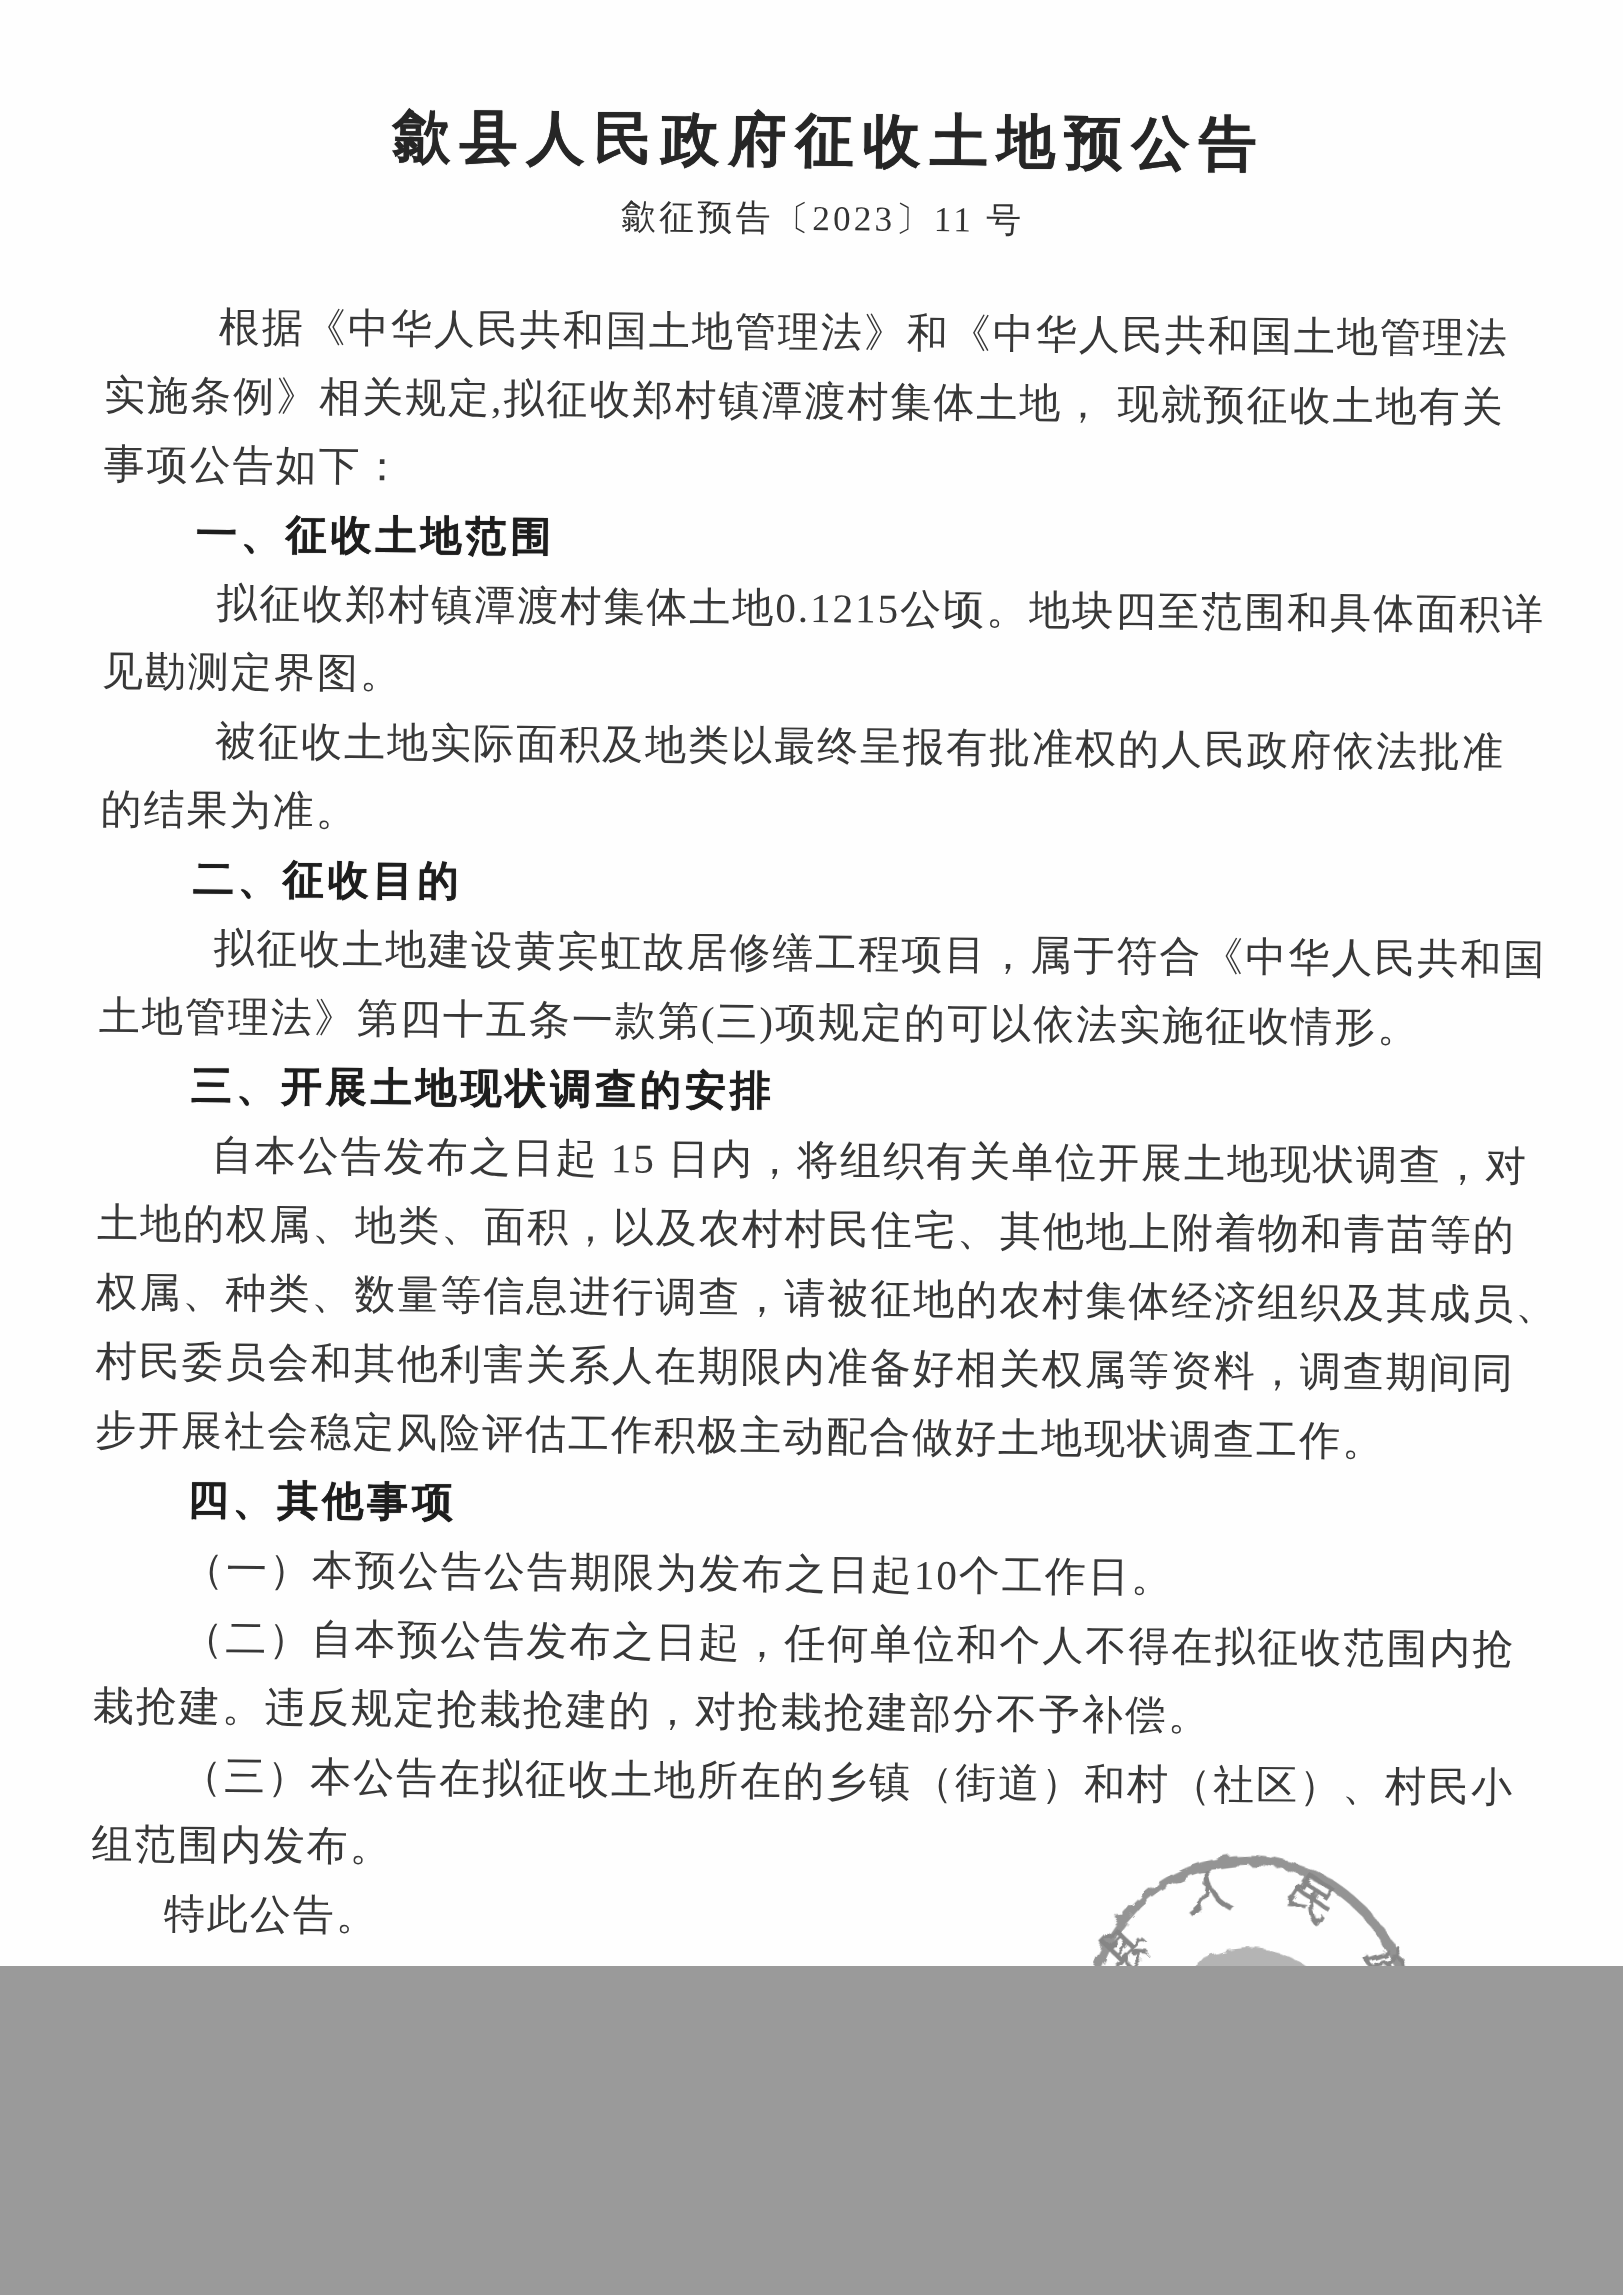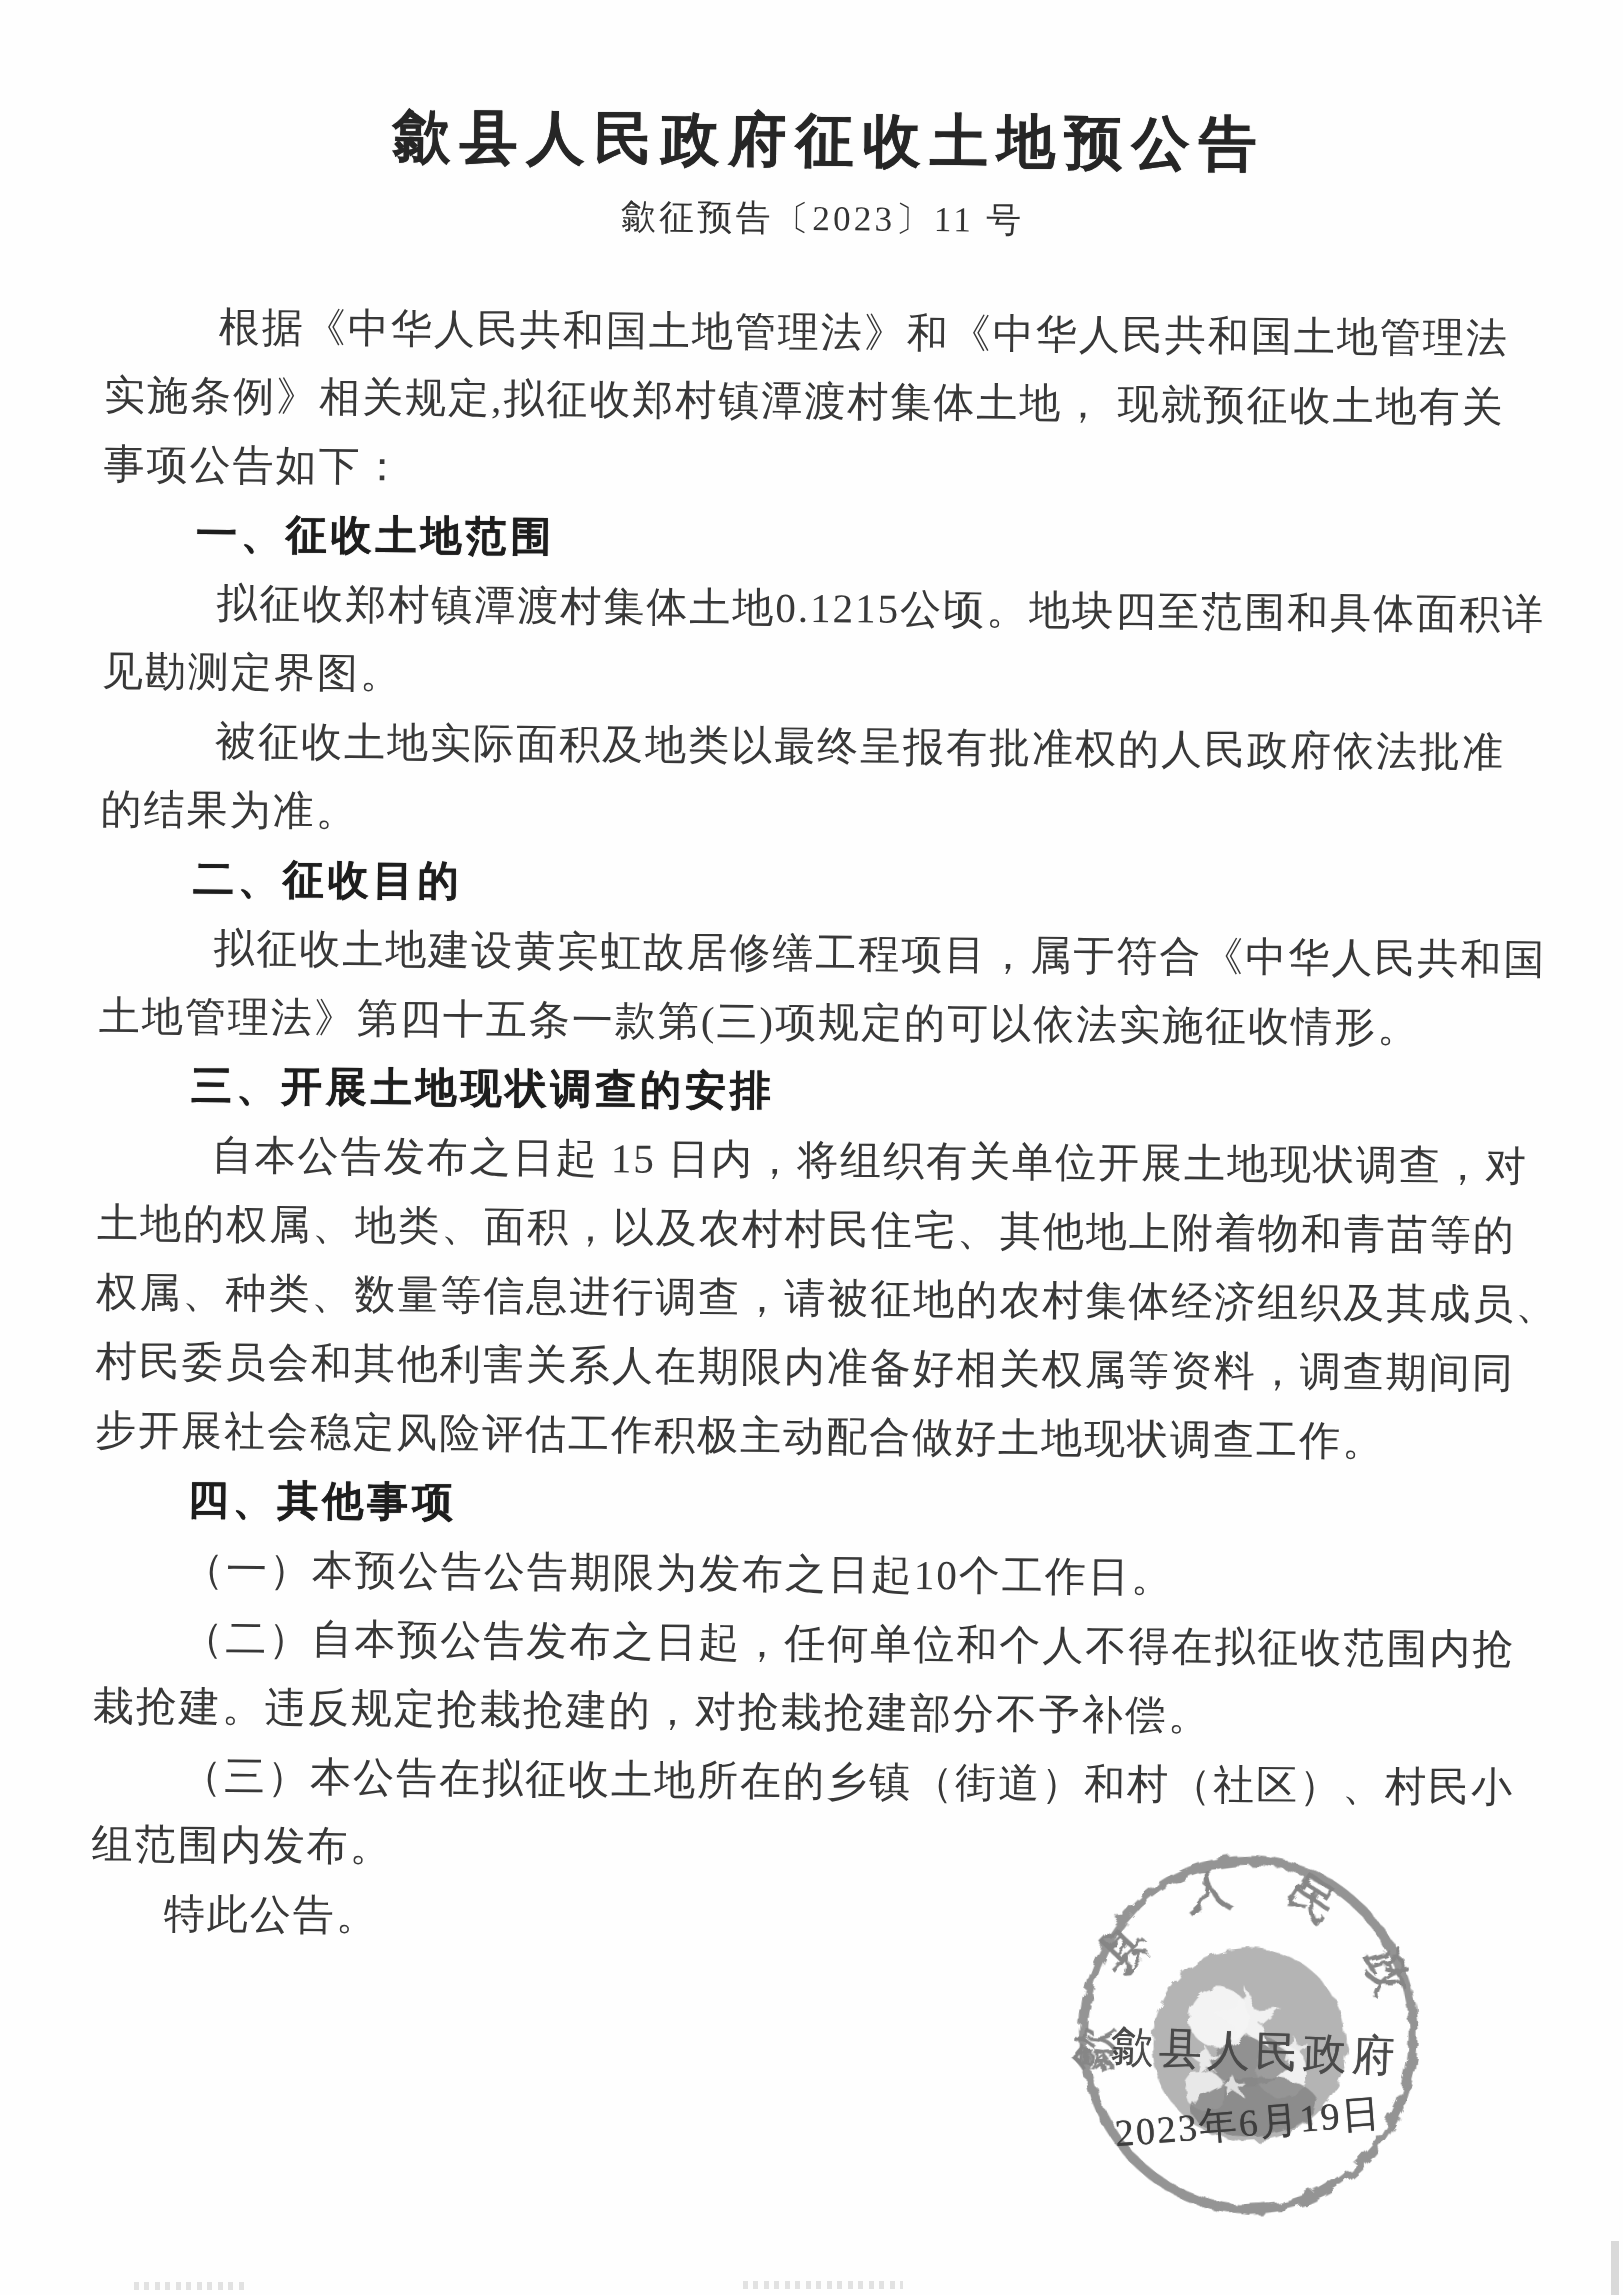--- a/index.html
+++ b/index.html
@@ -1,18 +1,18 @@
 <!DOCTYPE html>
 <html lang="zh" style="font-size:10.5px"><head>
 <meta charset="utf-8">
 <style>
   html,body{margin:0;padding:0;background:#9a9a9a;}
   .page{
     position:relative;
-    width:1623px;height:2295px;
+    width:1623px;height:1966px;
     background:#fefefe;
     overflow:hidden;
     font-family:"Liberation Serif","DejaVu Serif",serif;
   }
   .tilt{
     position:absolute;inset:0;
     transform:rotate(0.5deg);
     transform-origin:812px 1113px;
   }
   .doc-title{

